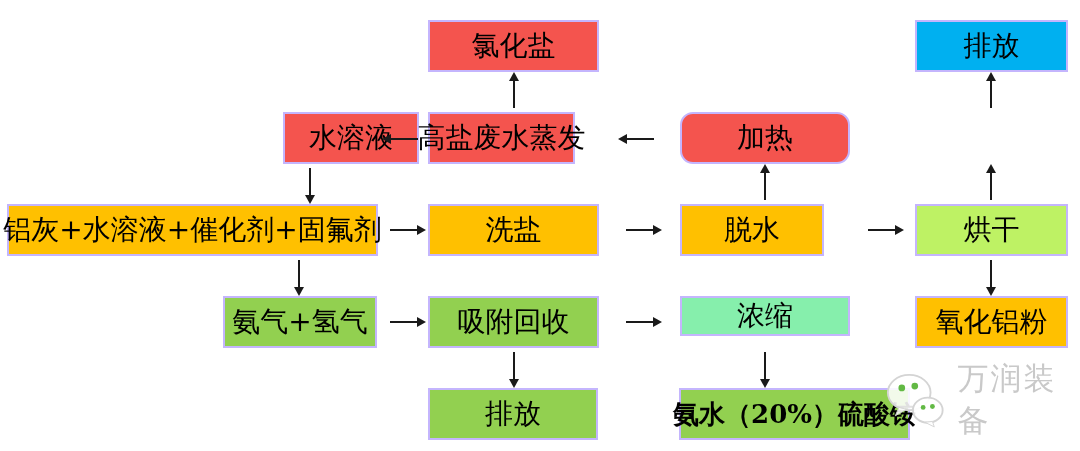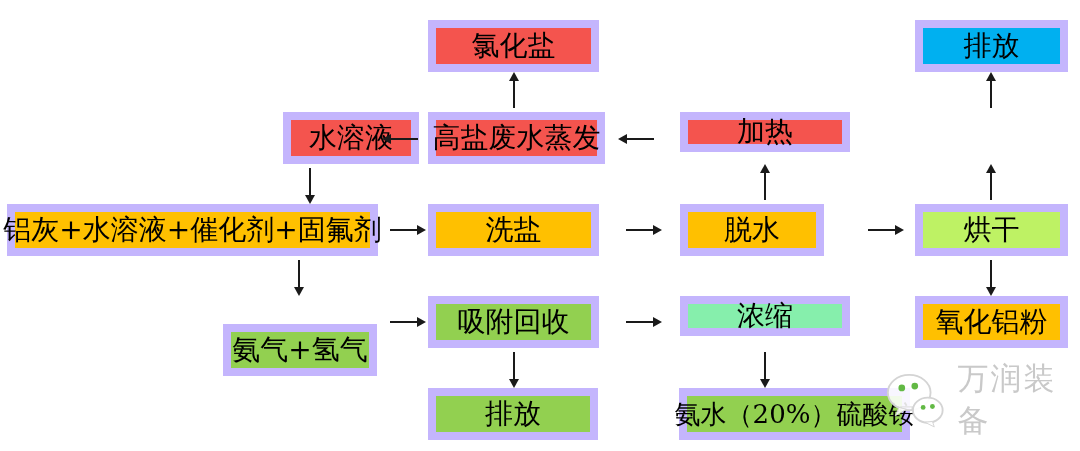--- a/index.html
+++ b/index.html
@@ -1,21 +1,21 @@
 <!DOCTYPE html>
 <html><head>
 <meta charset="utf-8">
 <style>
   html,body{margin:0;padding:0;background:#ffffff;}
   .stage{
     position:relative;width:1080px;height:451px;background:#ffffff;overflow:hidden;
     font-family:"DejaVu Serif","Liberation Serif",serif;
   }
   .node{
-    position:absolute;box-sizing:border-box;border:8px solid #c4b5fd;
+    position:absolute;box-sizing:border-box;border:2px solid #c4b5fd;
     display:flex;align-items:center;justify-content:center;
     font-size:28px;color:#000000;white-space:nowrap;line-height:1;
   }
   .arr{position:absolute;background:#1a1a1a;}
   .arr.v{width:2px;}
   .arr.h{height:2px;}
   .arr::after{content:"";position:absolute;width:0;height:0;}
   .arr.up::after{
     top:-8px;left:-4px;
     border-left:5px solid transparent;border-right:5px solid transparent;
@@ -48,35 +48,35 @@
 </style>
 </head>
 <body>
 
 <div class="stage">
 
   <div class="node" style="left: 428px; top: 20px; width: 171px; height: 52px; background-color: rgb(244, 84, 78);">氯化盐</div>
   <div class="node" style="left: 915px; top: 20px; width: 153px; height: 52px; background-color: rgb(0, 176, 240);">排放</div>
 
   <div class="node" style="left: 241px; top: 112px; width: 136px; height: 52px; background-color: rgb(244, 84, 78); margin-left: 42px;">水溶液</div>
-  <div class="node" style="left: 428px; top: 112px; width: 177px; height: 52px; background-color: rgb(244, 84, 78);">高盐废水蒸发</div>
-  <div class="node" style="left: 680px; top: 112px; width: 170px; height: 40px; background-color: rgb(244, 84, 78);">加热</div>
+  <div class="node" style="left: 428px; top: 112px; width: 147px; height: 52px; background-color: rgb(244, 84, 78);">高盐废水蒸发</div>
+  <div class="node" style="left: 680px; top: 112px; width: 170px; height: 52px; background-color: rgb(244, 84, 78); border-radius: 13px;">加热</div>
 
   <div class="node" style="left: 7px; top: 204px; width: 371px; height: 52px; background-color: rgb(255, 192, 0);">铝灰+水溶液+催化剂+固氟剂</div>
   <div class="node" style="left: 428px; top: 204px; width: 171px; height: 52px; background-color: rgb(255, 192, 0);">洗盐</div>
   <div class="node" style="left: 680px; top: 204px; width: 144px; height: 52px; background-color: rgb(255, 192, 0);">脱水</div>
   <div class="node" style="left: 915px; top: 204px; width: 153px; height: 52px; background-color: #bef264;">烘干</div>
 
-  <div class="node" style="left: 223px; top: 296px; width: 154px; height: 52px; background-color: rgb(146, 208, 80); margin-top: 28px;">氨气+氢气</div>
+  <div class="node" style="left: 223px; top: 296px; width: 154px; height: 52px; background-color: rgb(146, 208, 80);">氨气+氢气</div>
   <div class="node" style="left: 428px; top: 296px; width: 171px; height: 52px; background-color: rgb(146, 208, 80);">吸附回收</div>
   <div class="node" style="left: 680px; top: 296px; width: 170px; height: 40px; background-color: #86efac;">浓缩</div>
   <div class="node" style="left: 915px; top: 296px; width: 153px; height: 52px; background-color: rgb(255, 192, 0);">氧化铝粉</div>
 
   <div class="node" style="left: 428px; top: 388px; width: 170px; height: 52px; background-color: rgb(146, 208, 80);">排放</div>
-  <div class="node" style="left: 679px; top: 388px; width: 231px; height: 52px; font-size: 26px; background-color: rgb(146, 208, 80);">氨水（20%）硫酸铵</div>
+  <div class="node" style="left: 679px; top: 388px; width: 231px; height: 52px; font-size: 26px; background-color: rgb(146, 208, 80); font-weight: bold;">氨水（20%）硫酸铵</div>
 
   <div class="arr v up" style="left:513px;top:80px;height:28px;"></div>
   <div class="arr v up" style="left:990px;top:80px;height:28px;"></div>
   <div class="arr h left" style="left:390px;top:138px;width:28px;"></div>
   <div class="arr h left" style="left:626px;top:138px;width:28px;"></div>
   <div class="arr v up" style="left:764px;top:172px;height:28px;"></div>
   <div class="arr v up" style="left:990px;top:172px;height:28px;"></div>
   <div class="arr v down" style="left:309px;top:168px;height:28px;"></div>
   <div class="arr h right" style="left:390px;top:229px;width:28px;"></div>
   <div class="arr h right" style="left:626px;top:229px;width:28px;"></div>

